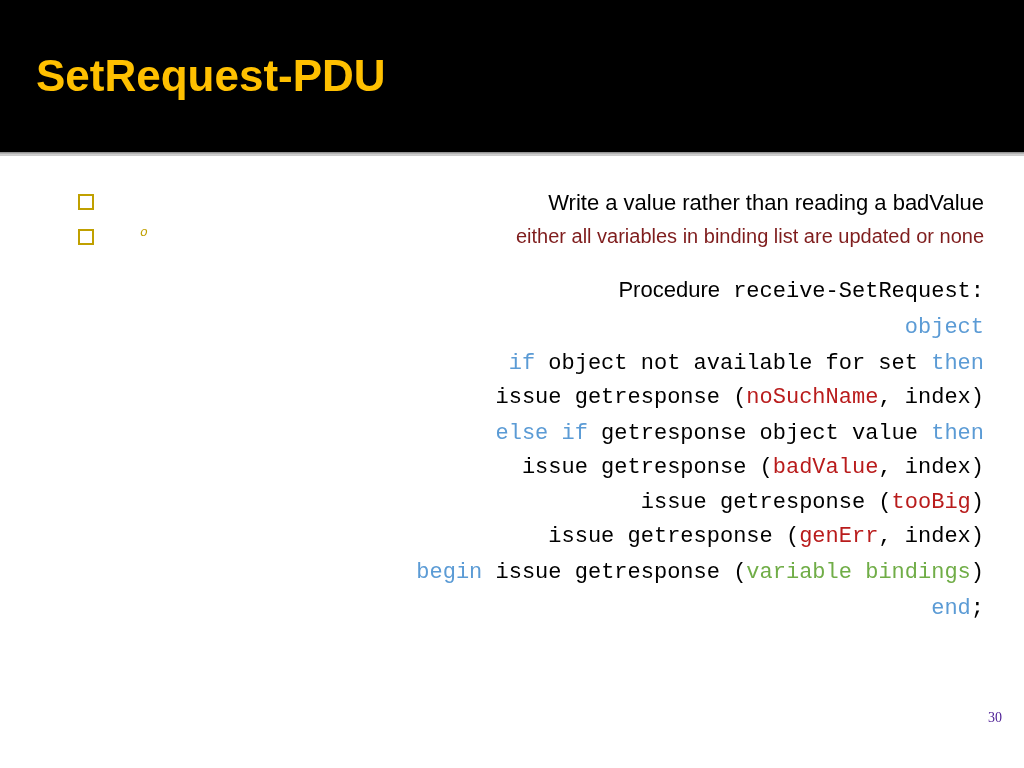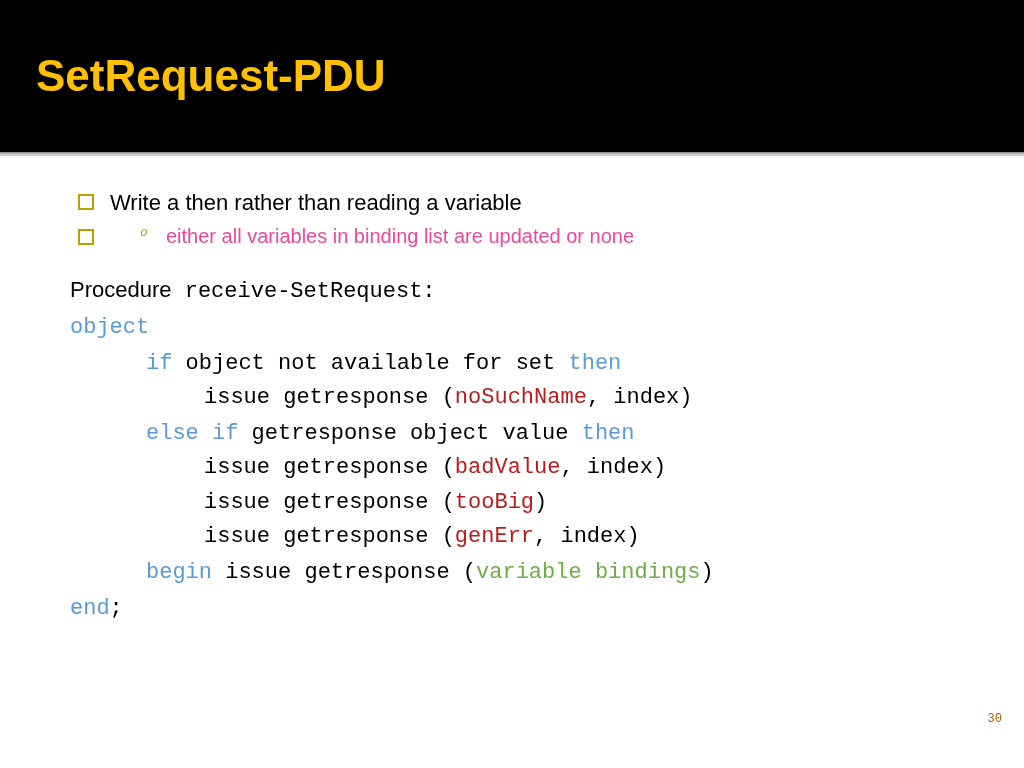--- a/index.html
+++ b/index.html
@@ -1,17 +1,17 @@
 <!DOCTYPE html>
 <html><head>
 <meta charset="utf-8">
 <style>
   * { margin: 0; padding: 0; box-sizing: border-box; }
   html, body { width: 1024px; height: 768px; font-family: "Comic Sans MS", "Segoe UI", sans-serif; background: #fff; }
-  .slide { width: 1024px; height: 740px; position: relative; background: #fff; }
+  .slide { width: 1024px; height: 740px; position: relative; background: #fff; text-align: right; }
   .header {
     width: 100%; height: 152px; background: #000;
     display: flex; align-items: center; padding-left: 36px;
   }
   .title {
     color: #ffc000; font-size: 44px; font-weight: 700;
     font-family: Arial, "Segoe UI", sans-serif;
     text-shadow: 1px 1px 2px rgba(0,0,0,0.5);
   }
   .divider {
@@ -19,51 +19,51 @@
     border-bottom: 1px solid #ccc;
   }
   .body { padding: 30px 40px 0 50px; }
   ul.top { list-style: none; margin-left: 28px; }
   ul.top > li { position: relative; font-size: 22px; line-height: 1.5; color: #000; padding-left: 32px; margin-bottom: 2px; }
   ul.top > li::before {
     content: ""; position: absolute; left: 0; top: 8px;
     width: 12px; height: 12px; border: 2px solid #c0a000; background: transparent;
   }
   ul.sub { list-style: none; margin-left: 30px; margin-top: 2px; }
-  ul.sub > li { position: relative; font-size: 20px; line-height: 1.5; color: #ec4899; padding-left: 26px; }
+  ul.sub > li { position: relative; font-size: 20px; line-height: 1.5; color: #7f1d1d; padding-left: 26px; }
   ul.sub > li::before {
     content: "o"; position: absolute; left: 0; top: 2px;
     font-family: "Courier New", monospace; font-style: italic;
     color: #c0a000; font-size: 13px;
   }
   .proc { margin-top: 22px; margin-left: 20px; font-size: 22px; line-height: 1.55; }
   .proc .label { font-family: "Comic Sans MS", sans-serif; }
   .mono { font-family: "Courier New", monospace; font-size: 22px; }
   .ind1 { padding-left: 76px; }
   .ind2 { padding-left: 134px; }
   .kw { color: #5b9bd5; font-family: "Courier New", monospace; }
   .err { color: #b91c1c; font-family: "Courier New", monospace; }
   .ok { color: #70ad47; font-family: "Courier New", monospace; }
   .pagenum {
     position: absolute; right: 22px; bottom: 14px;
-    font-size: 12px; color: #a16207; font-family: Liberation Mono, monospace;
+    font-size: 14px; color: #4c1d95; font-family: Liberation Serif, serif;
   }
 </style>
 </head>
 <body>
 
 <div class="slide">
   <div class="header">
     <div class="title">SetRequest-PDU</div>
   </div>
   <div class="divider"></div>
 
   <div class="body">
     <ul class="top">
-      <li>Write a then rather than reading a variable</li>
+      <li>Write a value rather than reading a badValue</li>
       <li>
         <ul class="sub">
           <li>either all variables in binding list are updated or none</li>
         </ul>
       </li>
     </ul>
 
     <div class="proc">
       <div>
         <span class="label">Procedure</span><span class="mono"> receive-SetRequest:</span>

